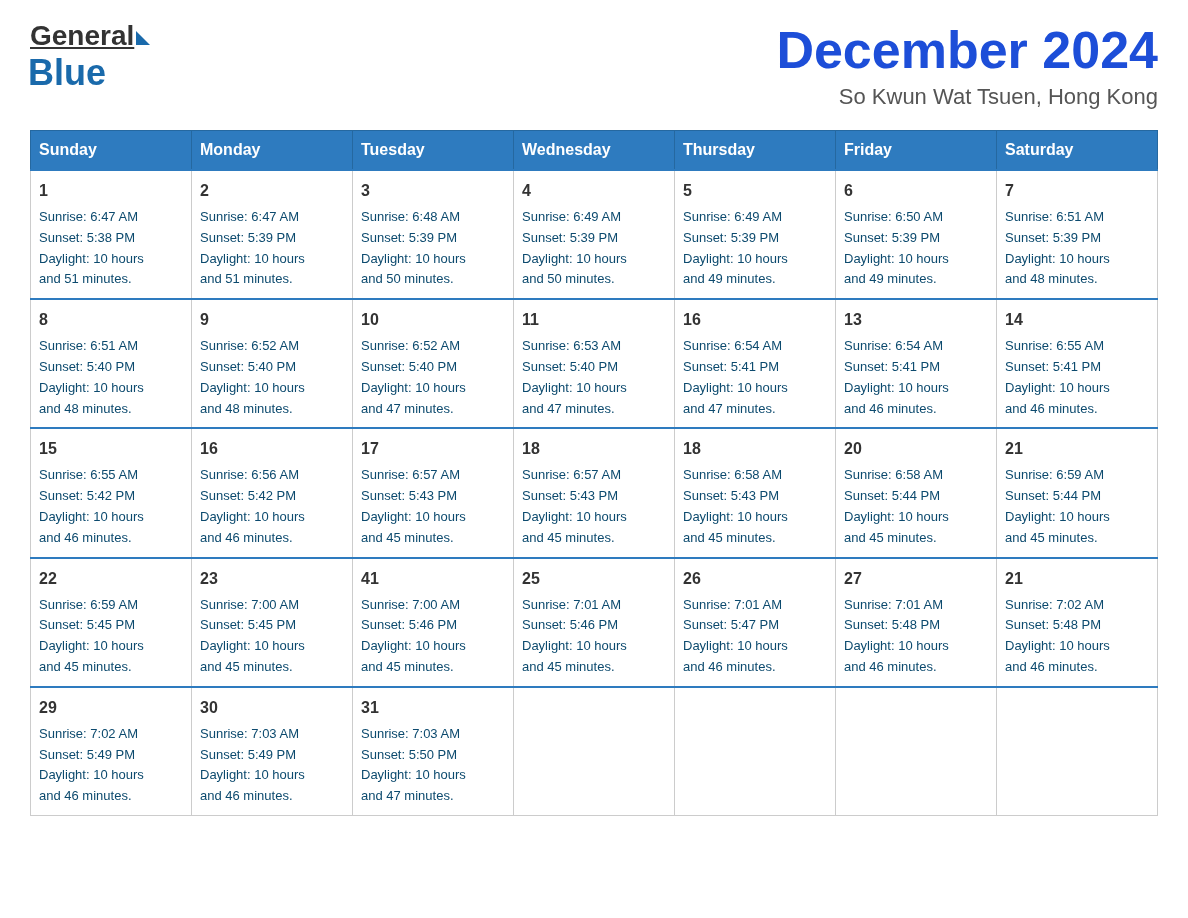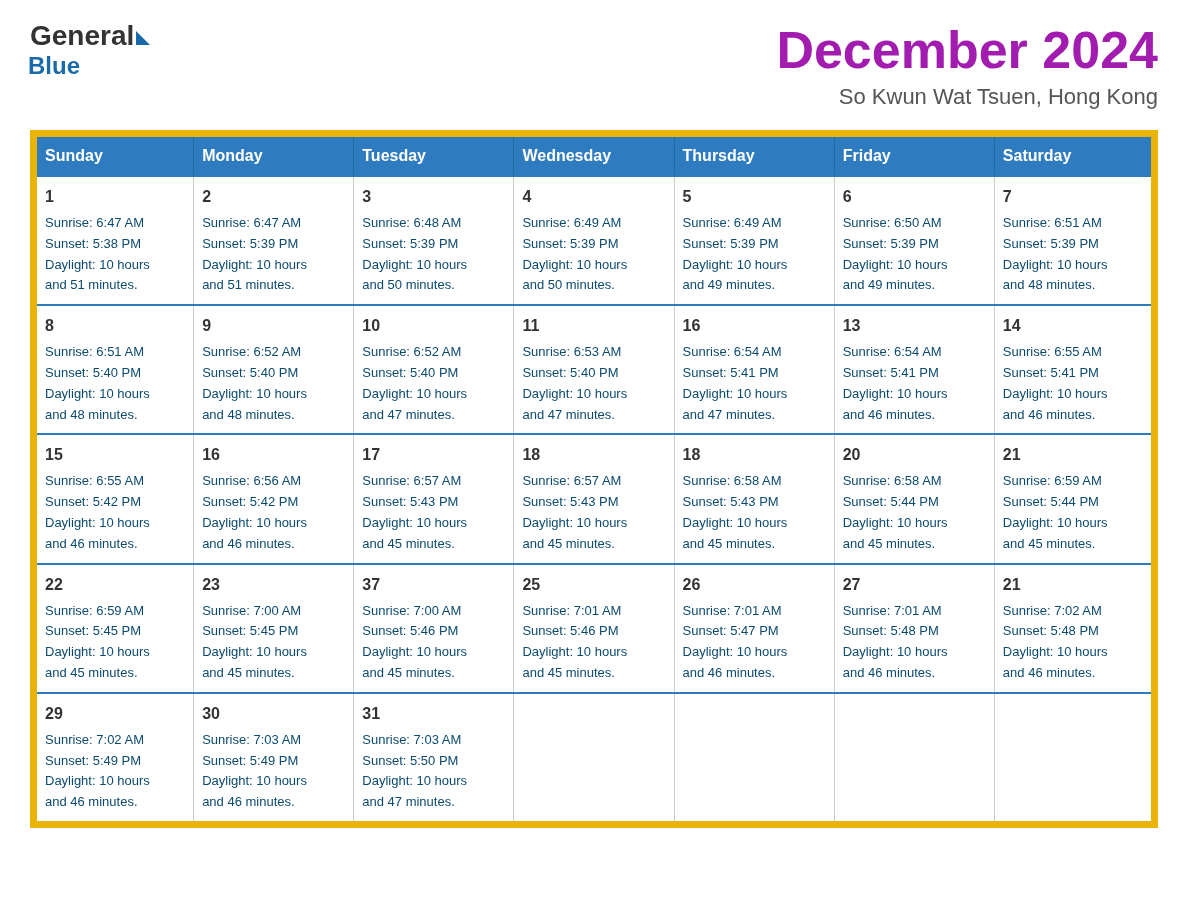--- a/index.html
+++ b/index.html
@@ -18,58 +18,59 @@
       margin-bottom: 20px;
     }
     .logo {
       display: flex;
       flex-direction: column;
       align-items: flex-start;
     }
     .logo-top {
       display: flex;
       align-items: center;
+      text-decoration: underline;
     }
     .logo-general {
       font-size: 28px;
       font-weight: bold;
       color: #333;
     }
     .logo-triangle {
       width: 0;
       height: 0;
       border-left: 14px solid #1a6aab;
       border-top: 14px solid transparent;
       border-bottom: 0px solid transparent;
       margin-left: 2px;
       margin-top: 4px;
     }
     .logo-blue {
-      font-size: 24px;
+      font-size: 36px;
       font-weight: bold;
       color: #1a6aab;
       margin-left: -2px;
     }
     .title-area {
       text-align: right;
     }
     .calendar-title {
       font-size: 52px;
       font-weight: bold;
-      color: #a21caf;
+      color: #1d4ed8;
     }
     .subtitle {
       font-size: 22px;
       color: #555;
       margin-top: 4px;
     }
     .calendar-table {
       width: 100%;
       border-collapse: collapse;
-      border: 7px solid #eab308;
+      border: 1px solid #eab308;
     }
     .calendar-table th {
       background-color: #2e7bbf;
       color: #fff;
       font-size: 16px;
       font-weight: bold;
       padding: 10px 8px;
       text-align: left;
       border: 1px solid #2568a0;
     }
@@ -225,21 +226,21 @@
       <tr class="week-row">
         <td>
           <span class="day-number">22</span>
           <div class="day-info">Sunrise: 6:59 AM<br>Sunset: 5:45 PM<br>Daylight: 10 hours<br>and 45 minutes.</div>
         </td>
         <td>
           <span class="day-number">23</span>
           <div class="day-info">Sunrise: 7:00 AM<br>Sunset: 5:45 PM<br>Daylight: 10 hours<br>and 45 minutes.</div>
         </td>
         <td>
-          <span class="day-number">37</span>
+          <span class="day-number">41</span>
           <div class="day-info">Sunrise: 7:00 AM<br>Sunset: 5:46 PM<br>Daylight: 10 hours<br>and 45 minutes.</div>
         </td>
         <td>
           <span class="day-number">25</span>
           <div class="day-info">Sunrise: 7:01 AM<br>Sunset: 5:46 PM<br>Daylight: 10 hours<br>and 45 minutes.</div>
         </td>
         <td>
           <span class="day-number">26</span>
           <div class="day-info">Sunrise: 7:01 AM<br>Sunset: 5:47 PM<br>Daylight: 10 hours<br>and 46 minutes.</div>
         </td>

